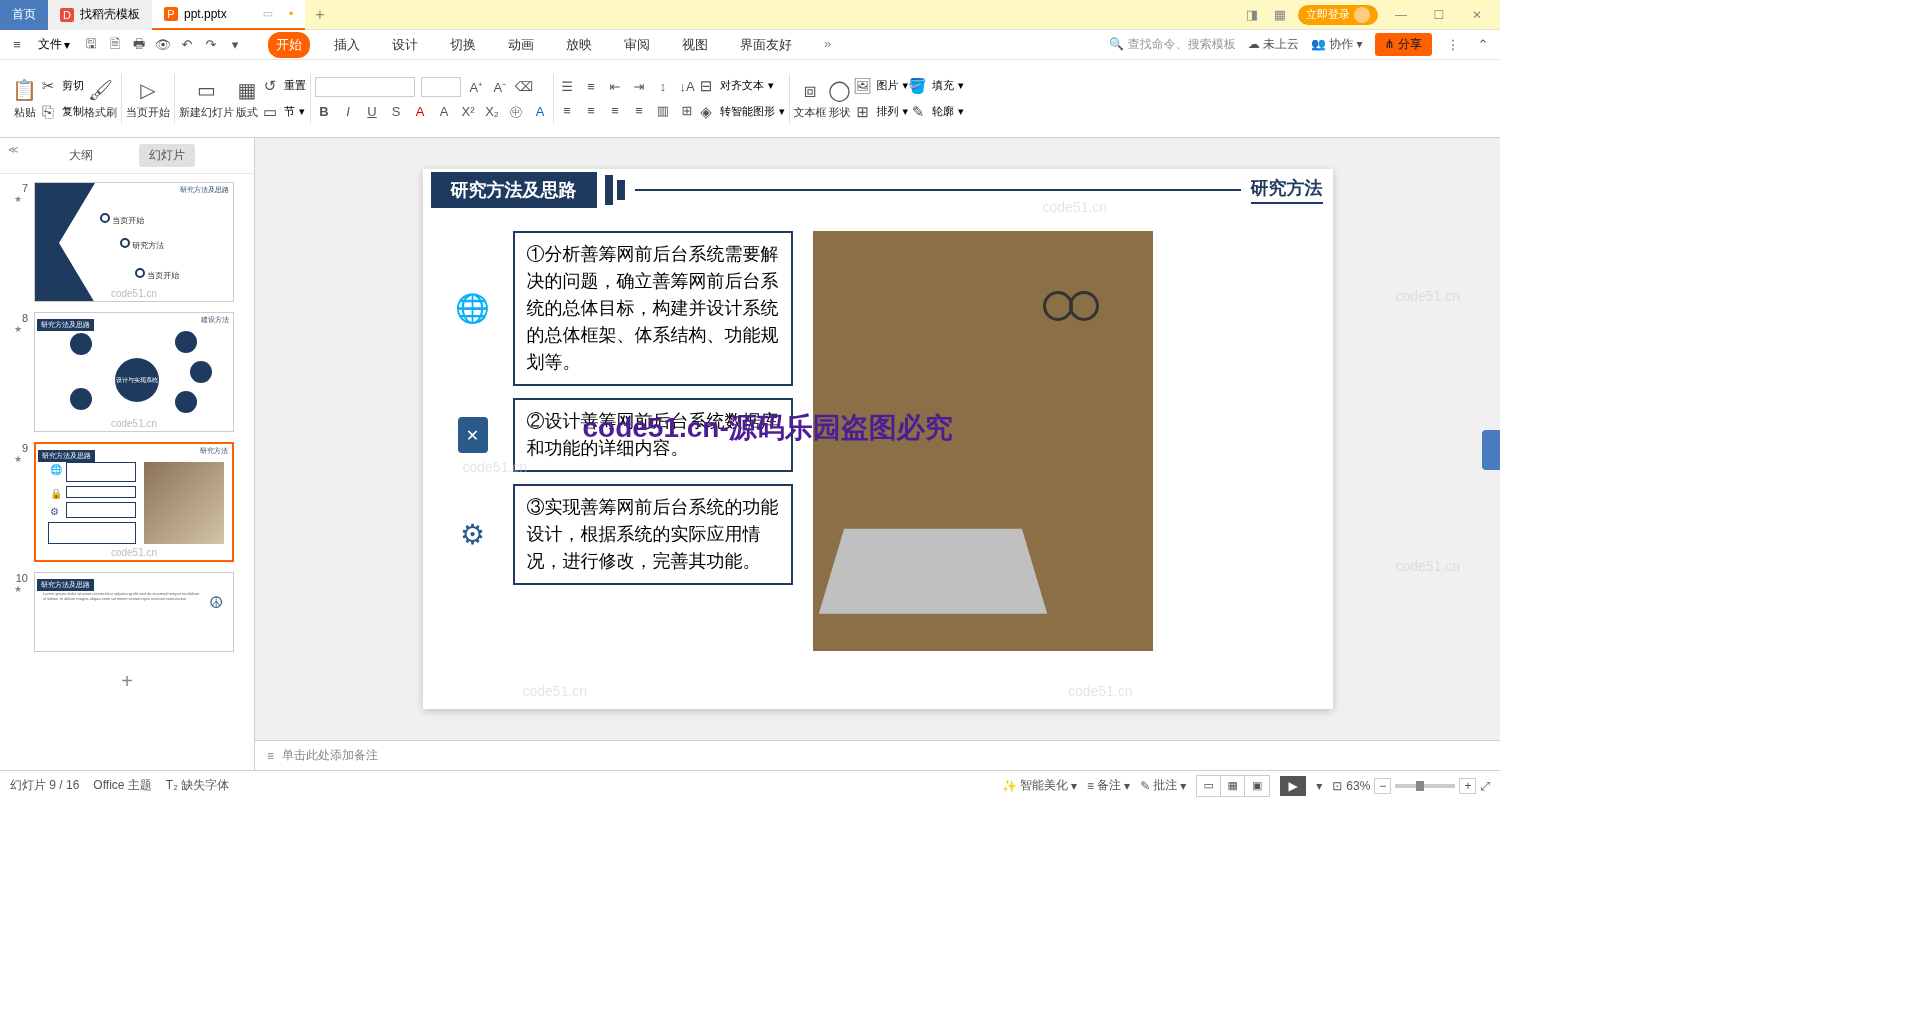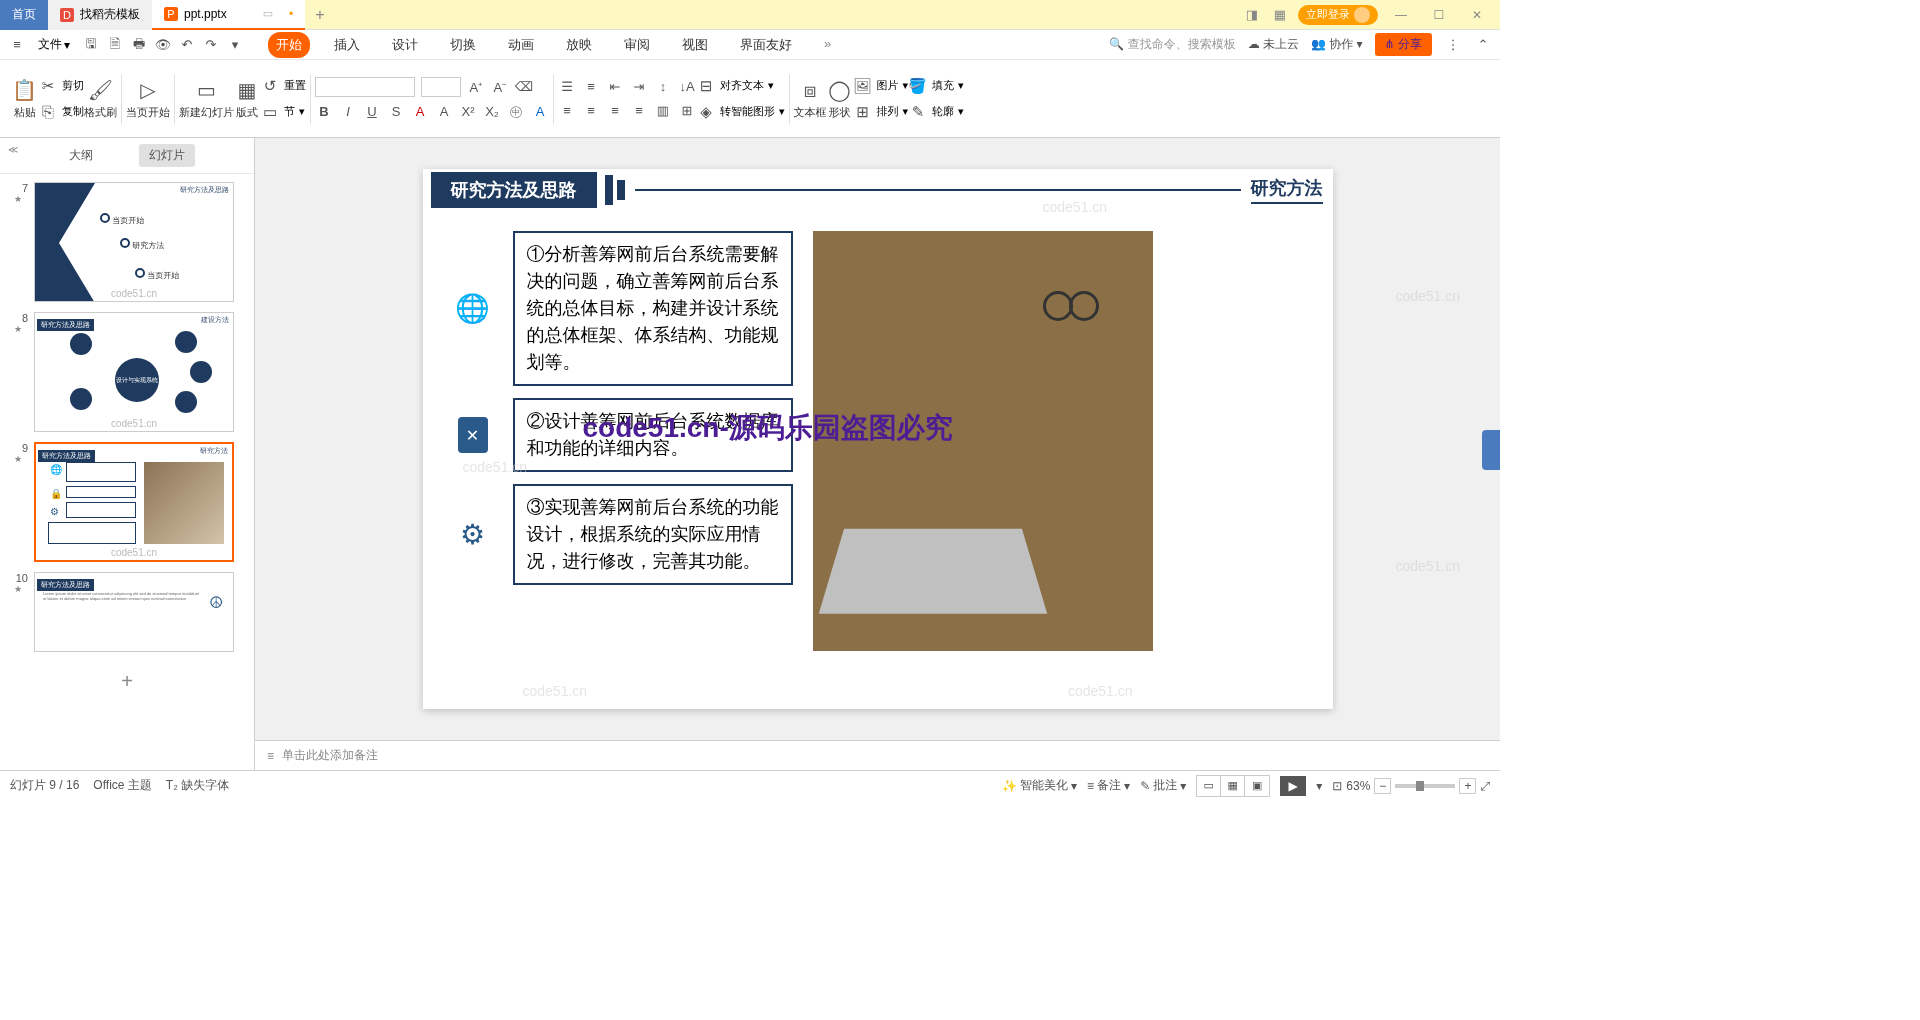--- a/index.html
+++ b/index.html
@@ -24,21 +24,21 @@
 
 .menubar { height: 30px; display: flex; align-items: center; padding: 0 8px; gap: 4px; border-bottom: 1px solid #e8e8e8; }
 .menu-left { display: flex; align-items: center; gap: 6px; }
 .menu-file { font-size: 12px; padding: 2px 6px; display: flex; align-items: center; gap: 2px; }
 .menu-icon { width: 18px; height: 18px; color: #555; font-size: 13px; display: flex; align-items: center; justify-content: center; }
 .menu-tabs { display: flex; gap: 16px; margin-left: 20px; font-size: 13px; }
 .menu-tab { padding: 4px 8px; color: #333; cursor: pointer; }
 .menu-tab-active { background: #ff6000; color: #fff; border-radius: 12px; }
 .menu-right { margin-left: auto; display: flex; align-items: center; gap: 12px; font-size: 12px; color: #555; }
 .search-box { color: #999; font-size: 12px; }
-.share-btn { background: #ff6000; color: #4c1d95; padding: 3px 10px; border-radius: 3px; font-size: 12px; text-align: center; }
+.share-btn { background: #ff6000; color: #0f172a; padding: 3px 10px; border-radius: 3px; font-size: 12px; text-align: center; }
 
 
 .ribbon { height: 78px; display: flex; align-items: center; padding: 0 12px; border-bottom: 1px solid #d0d0d0; gap: 0; }
 .ribbon-sep { width: 1px; height: 50px; background: #e0e0e0; margin: 0 4px; }
 .ribbon-btn { display: flex; flex-direction: column; align-items: center; font-size: 11px; color: #333; gap: 2px; }
 .ribbon-btn-h { display: flex; align-items: center; font-size: 11px; gap: 4px; }
 .ribbon-icon { width: 20px; height: 20px; color: #555; display: flex; align-items: center; justify-content: center; font-size: 15px; }
 .ribbon-icon-lg { width: 26px; height: 26px; font-size: 20px; }
 .ribbon-col { display: flex; flex-direction: column; gap: 4px; }
 .ribbon-row { display: flex; align-items: center; gap: 6px; }

